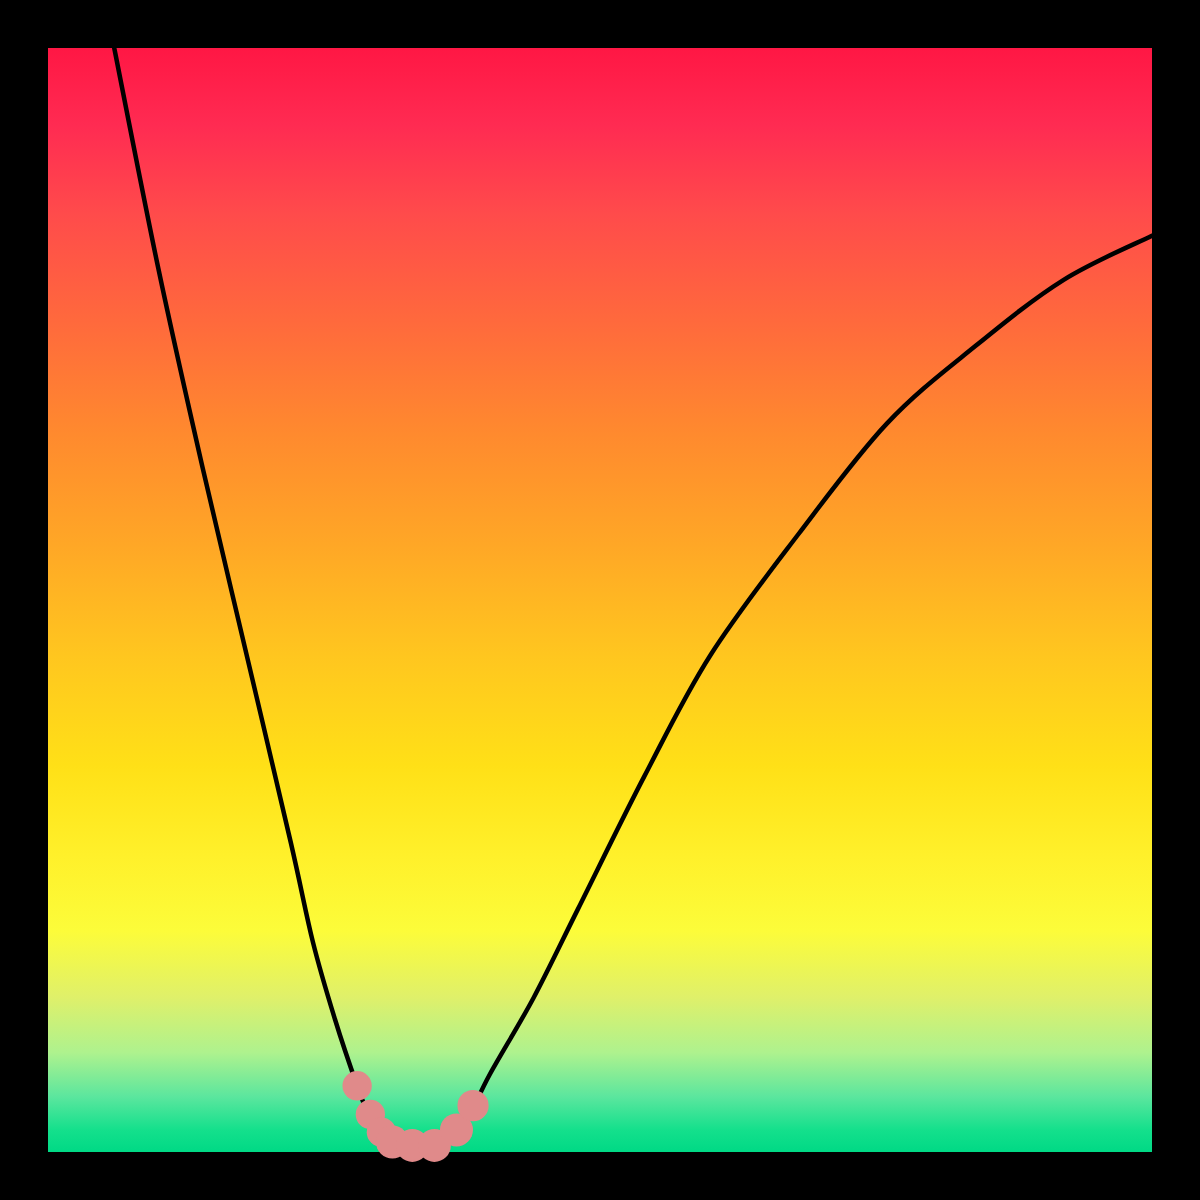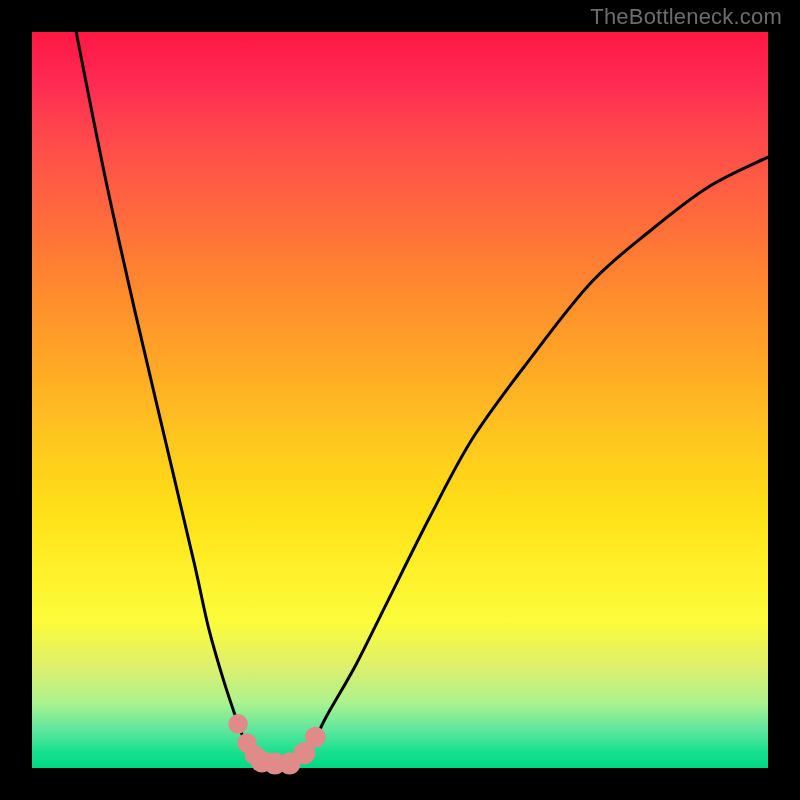--- a/index.html
+++ b/index.html
@@ -59,21 +59,20 @@
     left: 0;
     width: 736px;
     height: 736px;
     overflow: visible;
   }
 </style>
 </head>
 <body>
 
 <div class="frame">
-  <div class="watermark">TheBottleneck.com</div>
   <div class="plot">
     <svg class="curves" viewBox="0 0 736 736" preserveAspectRatio="none">
       <path id="left-branch" fill="none" stroke="#000" stroke-width="3" stroke-linecap="round" d="M 44.16 0 C 49.06666666666666 24.53333333333332, 63.786666666666676 100.58666666666659, 73.60000000000001 147.19999999999993 C 83.41333333333334 193.81333333333328, 93.22666666666667 236.74666666666667, 103.04 279.68 C 112.85333333333334 322.61333333333334, 122.66666666666666 363.09333333333336, 132.48 404.8 C 142.29333333333332 446.50666666666666, 154.56 498.02666666666664, 161.92 529.92 C 169.27999999999997 561.8133333333333, 171.73333333333332 576.5333333333333, 176.64 596.16 C 181.54666666666665 615.7866666666666, 186.45333333333335 631.7333333333333, 191.36 647.6800000000001 C 196.26666666666668 663.6266666666668, 202.4 681.4133333333334, 206.08 691.84 C 209.76000000000002 702.2666666666667, 210.98666666666668 705.3333333333334, 213.44 710.24 C 215.89333333333332 715.1466666666666, 218.34666666666664 718.2133333333334, 220.79999999999998 721.28 C 223.25333333333333 724.3466666666666, 225.70666666666665 726.8, 228.16 728.64 C 230.61333333333334 730.48, 234.29333333333335 731.7066666666667, 235.52 732.32"></path>
       <path id="right-branch" fill="none" stroke="#000" stroke-width="3" stroke-linecap="round" d="M 264.96 732.32 C 267.4133333333333 729.2533333333333, 274.7733333333333 721.8933333333333, 279.68 713.92 C 284.5866666666667 705.9466666666666, 287.04 697.9733333333334, 294.40000000000003 684.48 C 301.76000000000005 670.9866666666667, 314.02666666666664 651.36, 323.84 632.96 C 333.6533333333333 614.5600000000001, 341.0133333333333 598.6133333333333, 353.28 574.08 C 365.5466666666666 549.5466666666667, 382.72 513.9733333333334, 397.44000000000005 485.76 C 412.1600000000001 457.5466666666666, 424.4266666666666 431.7866666666667, 441.59999999999997 404.8 C 458.7733333333333 377.81333333333333, 480.85333333333335 349.59999999999997, 500.48 323.84 C 520.1066666666667 298.08, 539.7333333333333 271.09333333333325, 559.36 250.23999999999995 C 578.9866666666667 229.38666666666663, 598.6133333333333 214.66666666666669, 618.24 198.72000000000003 C 637.8666666666667 182.77333333333337, 657.4933333333333 166.82666666666663, 677.12 154.55999999999995 C 696.7466666666667 142.29333333333327, 726.1866666666667 130.02666666666667, 736 125.12"></path>
       <g id="markers">
           <circle cx="206.08" cy="691.84" r="9.777777777777779" fill="#e08a8a"></circle>
           <circle cx="214.91199999999998" cy="710.976" r="9.777777777777779" fill="#e08a8a"></circle>
           <circle cx="222.272" cy="722.752" r="9.777777777777779" fill="#e08a8a"></circle>
           <circle cx="229.632" cy="729.376" r="11" fill="#e08a8a"></circle>
           <circle cx="242.88000000000002" cy="731.584" r="11" fill="#e08a8a"></circle>

